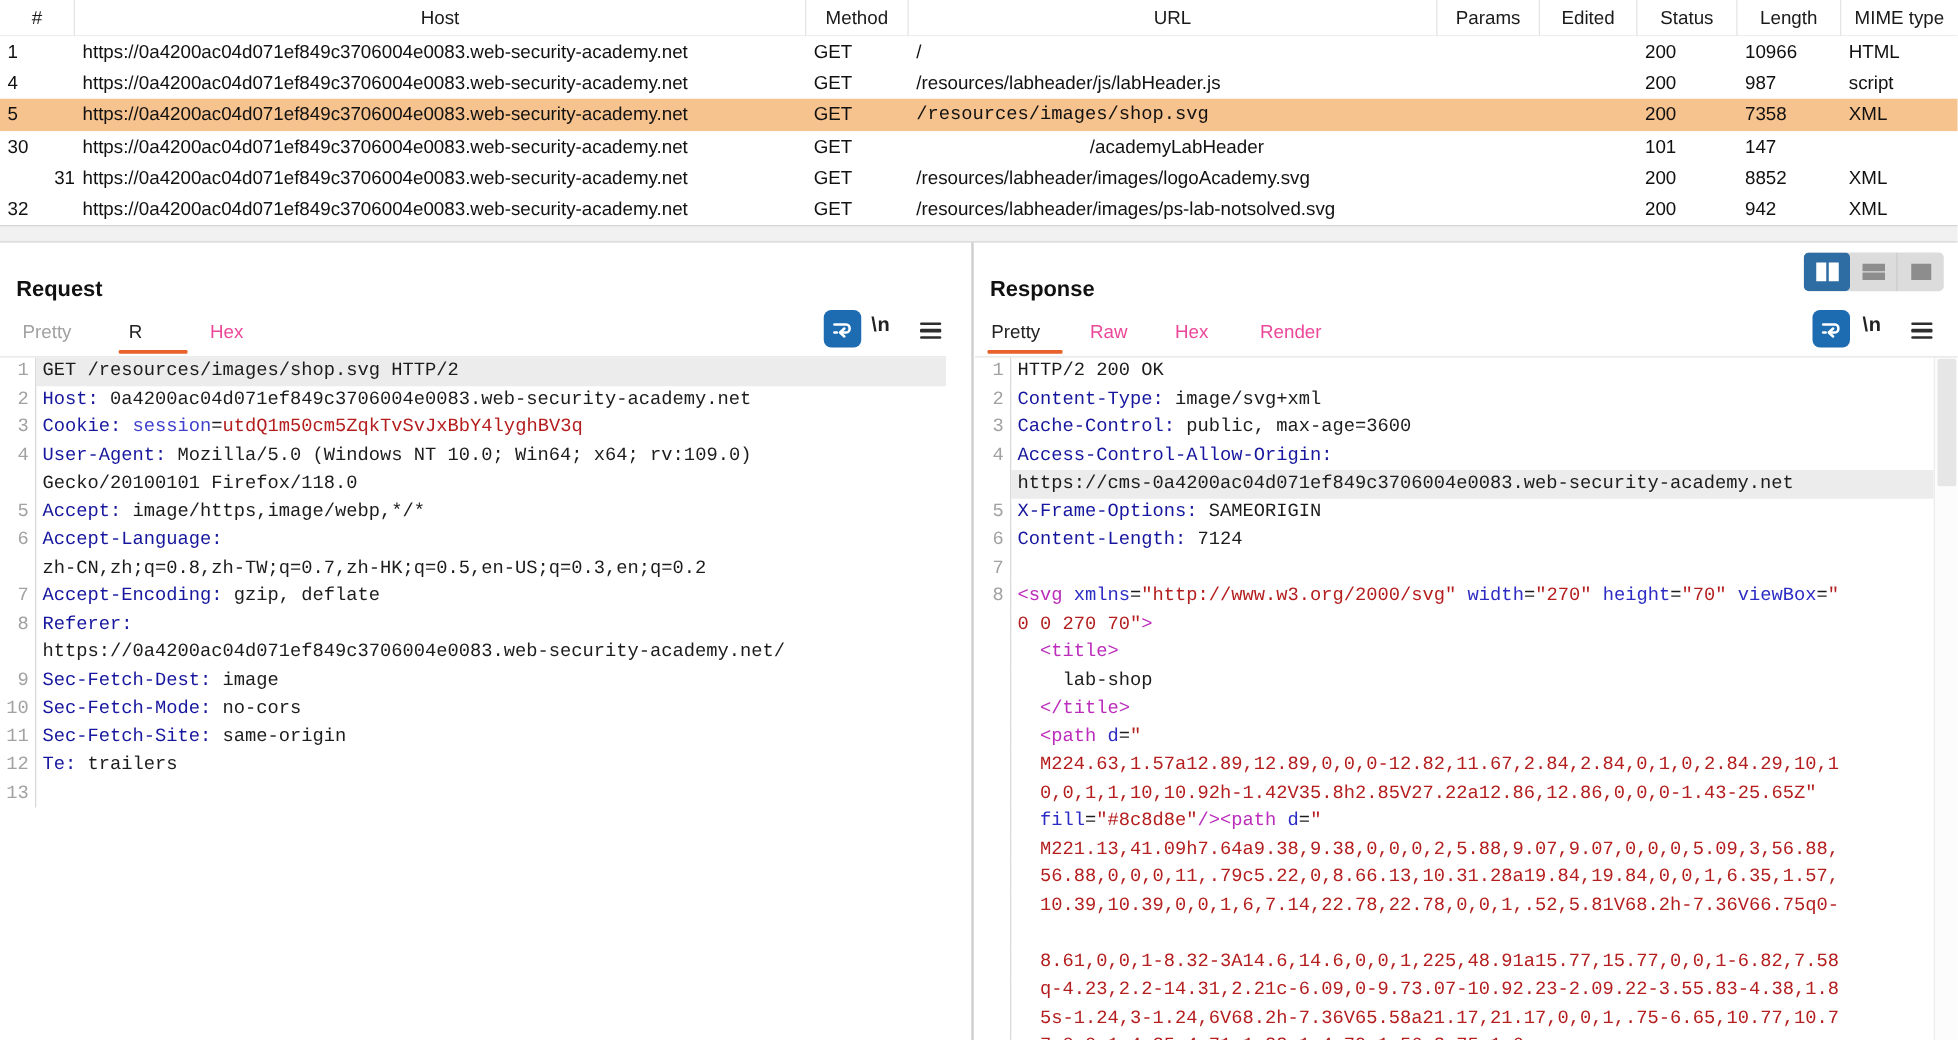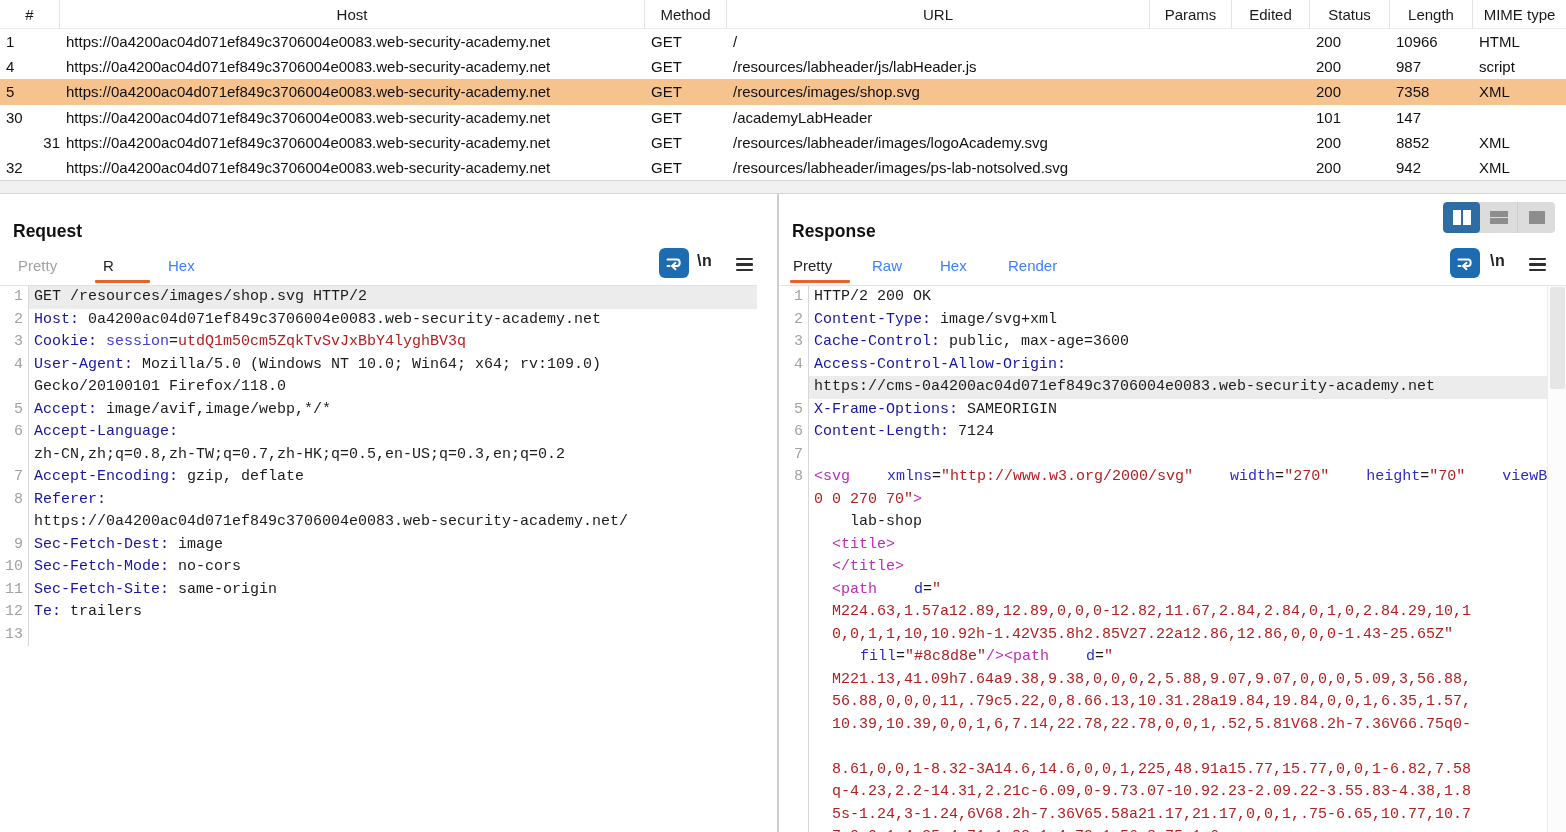--- a/index.html
+++ b/index.html
@@ -22,21 +22,21 @@
   .td{flex:none;overflow:hidden;white-space:nowrap;padding-left:6px;color:#111;}
 
   
   #hsplit{position:absolute;left:0;top:180px;width:1566px;height:14px;background:#f1f1f1;
     border-top:1px solid #d6d6d6;border-bottom:1px solid #d6d6d6;}
 
   
   .panel-title{position:absolute;top:221px;font-size:17.5px;font-weight:bold;color:#111;}
   #vdivider{position:absolute;left:777px;top:194px;width:2px;height:638px;background:#cfcfcf;}
 
-  .tab{position:absolute;top:257px;font-size:15px;color:#3b82f6;cursor:pointer;white-space:nowrap;}
+  .tab{position:absolute;top:257px;font-size:15px;color:#ec4899;cursor:pointer;white-space:nowrap;}
   .tab.selected{color:#222;}
   .tab.disabled{color:#a2a2a2;}
   .tab-underline{position:absolute;top:280px;height:3px;background:var(--accent);border-radius:1px;}
 
   .wrap-btn{position:absolute;top:248px;width:30px;height:30px;border-radius:6px;background:var(--btn-blue);
     display:flex;align-items:center;justify-content:center;}
   .nl-label{position:absolute;top:252px;font-size:16px;font-weight:600;color:#222;
     font-family:"Liberation Sans",sans-serif;letter-spacing:0.5px;}
   .ham{position:absolute;top:258px;width:17px;height:13px;}
   .ham i{display:block;height:2.4px;background:#2e2e2e;border-radius:1px;margin-bottom:2.9px;}
@@ -54,21 +54,21 @@
 
   
   .editor{position:absolute;top:285px;height:547px;overflow:hidden;background:#fff;
     border-top:1px solid #e3e3e3;font-family:"Liberation Mono","DejaVu Sans Mono",monospace;
     font-size:15px;line-height:22.5px;}
   .erow{display:flex;height:22.5px;white-space:pre;}
   .gut{flex:none;width:29px;text-align:right;padding-right:5px;color:#a2a2a2;border-right:1px solid #d8d8d8;}
   .code{flex:1;padding-left:5px;overflow:hidden;}
   .erow.hl .code{background:var(--hl);}
   .tk-text{color:#1c1c1c;} .tk-hname{color:var(--c-hname);} .tk-pname{color:var(--c-pname);}
-  .tk-val{color:var(--c-val);} .tk-tag{color:var(--c-tag);} .tk-attr{color:var(--c-attr);margin-left:28px;}
+  .tk-val{color:var(--c-val);} .tk-tag{color:var(--c-tag);} .tk-attr{color:var(--c-attr);}
 
   #req-editor{left:0;width:757px;}
   #resp-editor{left:780px;width:767px;}
   #resp-scroll{position:absolute;left:1547px;top:285px;width:19px;height:547px;background:#fcfcfc;border-left:1px solid #ececec;border-top:1px solid #e3e3e3;}
   #resp-thumb{position:absolute;left:2px;top:1px;width:15px;height:102px;background:#e6e6e6;border-radius:2px;}
 </style>
 </head>
 <body>
 
 <div id="htable">
@@ -103,32 +103,32 @@
         <div class="td" style="width: 82px;"></div>
         <div class="td" style="width: 78px;"></div>
         <div class="td" style="width: 80px;">200</div>
         <div class="td" style="width: 83px;">987</div>
         <div class="td" style="width: 93px;">script</div>
       </div>
       <div class="trow sel">
         <div class="td" style="width: 60px;">5</div>
         <div class="td" style="width: 585px;">https://0a4200ac04d071ef849c3706004e0083.web-security-academy.net</div>
         <div class="td" style="width: 82px;">GET</div>
-        <div class="td" style="width: 423px;">/resources/images/shop.svg</div>
+        <div class="td" style="width: 423px; font-family: Liberation Mono, monospace;">/resources/images/shop.svg</div>
         <div class="td" style="width: 82px;"></div>
         <div class="td" style="width: 78px;"></div>
         <div class="td" style="width: 80px;">200</div>
         <div class="td" style="width: 83px;">7358</div>
         <div class="td" style="width: 93px;">XML</div>
       </div>
       <div class="trow">
         <div class="td" style="width: 60px;">30</div>
         <div class="td" style="width: 585px;">https://0a4200ac04d071ef849c3706004e0083.web-security-academy.net</div>
         <div class="td" style="width: 82px;">GET</div>
-        <div class="td" style="width: 423px;">/academyLabHeader</div>
+        <div class="td" style="width: 423px; text-align: center;">/academyLabHeader</div>
         <div class="td" style="width: 82px;"></div>
         <div class="td" style="width: 78px;"></div>
         <div class="td" style="width: 80px;">101</div>
         <div class="td" style="width: 83px;">147</div>
         <div class="td" style="width: 93px;"></div>
       </div>
       <div class="trow">
         <div class="td" style="width: 60px; text-align: right;">31</div>
         <div class="td" style="width: 585px;">https://0a4200ac04d071ef849c3706004e0083.web-security-academy.net</div>
         <div class="td" style="width: 82px;">GET</div>
@@ -176,21 +176,21 @@
     <i></i>
     <i></i>
   </div>
 
 <div class="editor" id="req-editor">
     <div class="erow hl"><span class="gut">1</span><span class="code"><span class="tk-text">GET /resources/images/shop.svg HTTP/2</span></span></div>
     <div class="erow"><span class="gut">2</span><span class="code"><span class="tk-hname">Host:</span><span class="tk-text"> 0a4200ac04d071ef849c3706004e0083.web-security-academy.net</span></span></div>
     <div class="erow"><span class="gut">3</span><span class="code"><span class="tk-hname">Cookie:</span><span class="tk-text"> </span><span class="tk-pname">session</span><span class="tk-text">=</span><span class="tk-val">utdQ1m50cm5ZqkTvSvJxBbY4lyghBV3q</span></span></div>
     <div class="erow"><span class="gut">4</span><span class="code"><span class="tk-hname">User-Agent:</span><span class="tk-text"> Mozilla/5.0 (Windows NT 10.0; Win64; x64; rv:109.0)</span></span></div>
     <div class="erow"><span class="gut"></span><span class="code"><span class="tk-text">Gecko/20100101 Firefox/118.0</span></span></div>
-    <div class="erow"><span class="gut">5</span><span class="code"><span class="tk-hname">Accept:</span><span class="tk-text"> image/avif,image/webp,*/*</span></span></div>
+    <div class="erow"><span class="gut">5</span><span class="code"><span class="tk-hname">Accept:</span><span class="tk-text"> image/https,image/webp,*/*</span></span></div>
     <div class="erow"><span class="gut">6</span><span class="code"><span class="tk-hname">Accept-Language:</span></span></div>
     <div class="erow"><span class="gut"></span><span class="code"><span class="tk-text">zh-CN,zh;q=0.8,zh-TW;q=0.7,zh-HK;q=0.5,en-US;q=0.3,en;q=0.2</span></span></div>
     <div class="erow"><span class="gut">7</span><span class="code"><span class="tk-hname">Accept-Encoding:</span><span class="tk-text"> gzip, deflate</span></span></div>
     <div class="erow"><span class="gut">8</span><span class="code"><span class="tk-hname">Referer:</span></span></div>
     <div class="erow"><span class="gut"></span><span class="code"><span class="tk-text">https://0a4200ac04d071ef849c3706004e0083.web-security-academy.net/</span></span></div>
     <div class="erow"><span class="gut">9</span><span class="code"><span class="tk-hname">Sec-Fetch-Dest:</span><span class="tk-text"> image</span></span></div>
     <div class="erow"><span class="gut">10</span><span class="code"><span class="tk-hname">Sec-Fetch-Mode:</span><span class="tk-text"> no-cors</span></span></div>
     <div class="erow"><span class="gut">11</span><span class="code"><span class="tk-hname">Sec-Fetch-Site:</span><span class="tk-text"> same-origin</span></span></div>
     <div class="erow"><span class="gut">12</span><span class="code"><span class="tk-hname">Te:</span><span class="tk-text"> trailers</span></span></div>
     <div class="erow"><span class="gut">13</span><span class="code"></span></div>
@@ -243,22 +243,22 @@
     <div class="erow"><span class="gut">1</span><span class="code"><span class="tk-text">HTTP/2 200 OK</span></span></div>
     <div class="erow"><span class="gut">2</span><span class="code"><span class="tk-hname">Content-Type:</span><span class="tk-text"> image/svg+xml</span></span></div>
     <div class="erow"><span class="gut">3</span><span class="code"><span class="tk-hname">Cache-Control:</span><span class="tk-text"> public, max-age=3600</span></span></div>
     <div class="erow"><span class="gut">4</span><span class="code"><span class="tk-hname">Access-Control-Allow-Origin:</span></span></div>
     <div class="erow hl"><span class="gut"></span><span class="code"><span class="tk-text">https://cms-0a4200ac04d071ef849c3706004e0083.web-security-academy.net</span></span></div>
     <div class="erow"><span class="gut">5</span><span class="code"><span class="tk-hname">X-Frame-Options:</span><span class="tk-text"> SAMEORIGIN</span></span></div>
     <div class="erow"><span class="gut">6</span><span class="code"><span class="tk-hname">Content-Length:</span><span class="tk-text"> 7124</span></span></div>
     <div class="erow"><span class="gut">7</span><span class="code"></span></div>
     <div class="erow"><span class="gut">8</span><span class="code"><span class="tk-tag">&lt;svg</span><span class="tk-attr"> xmlns</span><span class="tk-text">=</span><span class="tk-val">"http://www.w3.org/2000/svg"</span><span class="tk-attr"> width</span><span class="tk-text">=</span><span class="tk-val">"270"</span><span class="tk-attr"> height</span><span class="tk-text">=</span><span class="tk-val">"70"</span><span class="tk-attr"> viewBox</span><span class="tk-text">=</span><span class="tk-val">"</span></span></div>
     <div class="erow"><span class="gut"></span><span class="code"><span class="tk-val">0 0 270 70"</span><span class="tk-tag">&gt;</span></span></div>
+    <div class="erow"><span class="gut"></span><span class="code"><span class="tk-text">  </span><span class="tk-tag">&lt;title&gt;</span></span></div>
     <div class="erow"><span class="gut"></span><span class="code"><span class="tk-text">    lab-shop</span></span></div>
-    <div class="erow"><span class="gut"></span><span class="code"><span class="tk-text">  </span><span class="tk-tag">&lt;title&gt;</span></span></div>
     <div class="erow"><span class="gut"></span><span class="code"><span class="tk-text">  </span><span class="tk-tag">&lt;/title&gt;</span></span></div>
     <div class="erow"><span class="gut"></span><span class="code"><span class="tk-text">  </span><span class="tk-tag">&lt;path</span><span class="tk-attr"> d</span><span class="tk-text">=</span><span class="tk-val">"</span></span></div>
     <div class="erow"><span class="gut"></span><span class="code"><span class="tk-text">  </span><span class="tk-val">M224.63,1.57a12.89,12.89,0,0,0-12.82,11.67,2.84,2.84,0,1,0,2.84.29,10,1</span></span></div>
     <div class="erow"><span class="gut"></span><span class="code"><span class="tk-text">  </span><span class="tk-val">0,0,1,1,10,10.92h-1.42V35.8h2.85V27.22a12.86,12.86,0,0,0-1.43-25.65Z"</span></span></div>
     <div class="erow"><span class="gut"></span><span class="code"><span class="tk-text">  </span><span class="tk-attr">fill</span><span class="tk-text">=</span><span class="tk-val">"#8c8d8e"</span><span class="tk-tag">/&gt;&lt;path</span><span class="tk-attr"> d</span><span class="tk-text">=</span><span class="tk-val">"</span></span></div>
     <div class="erow"><span class="gut"></span><span class="code"><span class="tk-text">  </span><span class="tk-val">M221.13,41.09h7.64a9.38,9.38,0,0,0,2,5.88,9.07,9.07,0,0,0,5.09,3,56.88,</span></span></div>
     <div class="erow"><span class="gut"></span><span class="code"><span class="tk-text">  </span><span class="tk-val">56.88,0,0,0,11,.79c5.22,0,8.66.13,10.31.28a19.84,19.84,0,0,1,6.35,1.57,</span></span></div>
     <div class="erow"><span class="gut"></span><span class="code"><span class="tk-text">  </span><span class="tk-val">10.39,10.39,0,0,1,6,7.14,22.78,22.78,0,0,1,.52,5.81V68.2h-7.36V66.75q0-</span></span></div>
     <div class="erow"><span class="gut"></span><span class="code"><span class="tk-text">  </span></span></div>
     <div class="erow"><span class="gut"></span><span class="code"><span class="tk-text">  </span><span class="tk-val">8.61,0,0,1-8.32-3A14.6,14.6,0,0,1,225,48.91a15.77,15.77,0,0,1-6.82,7.58</span></span></div>

